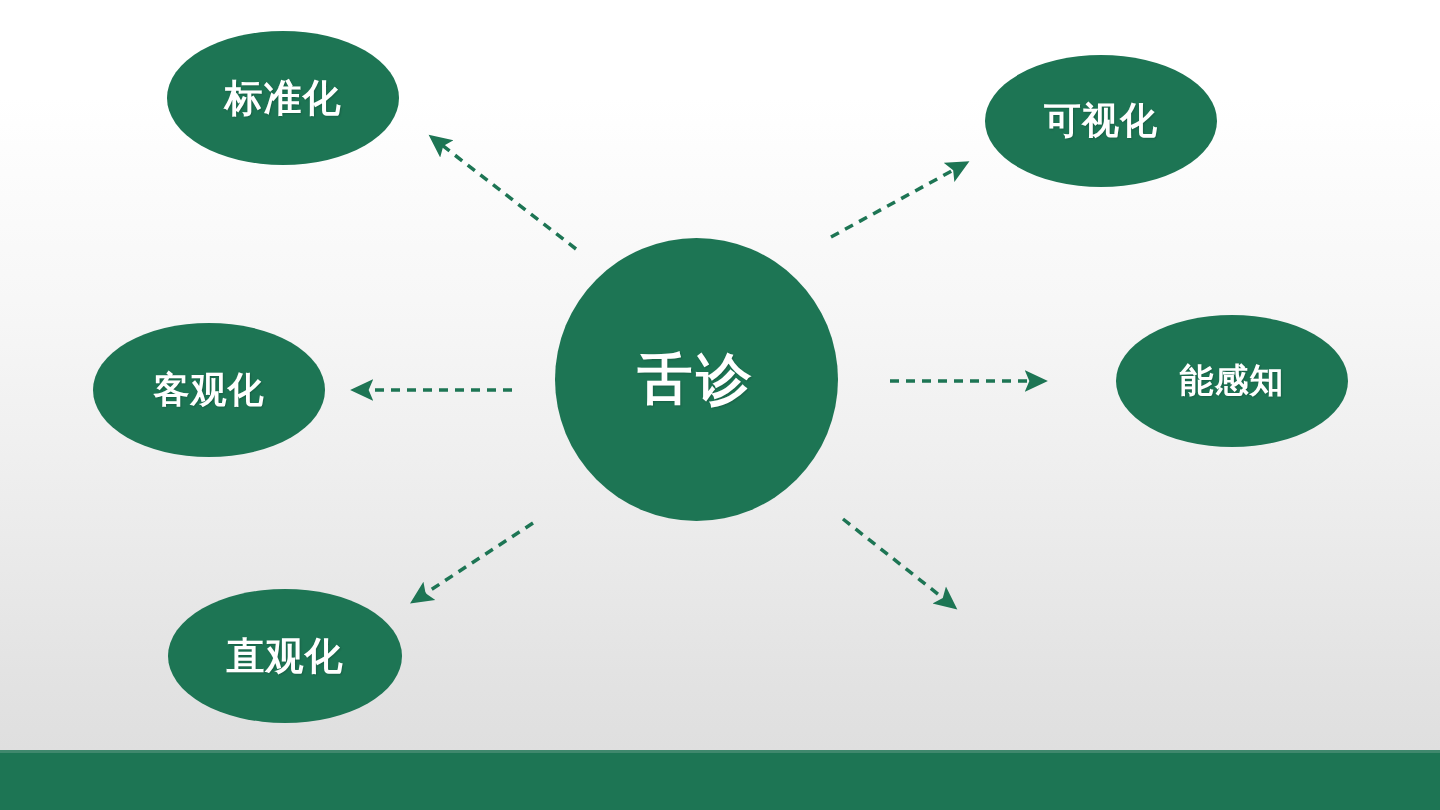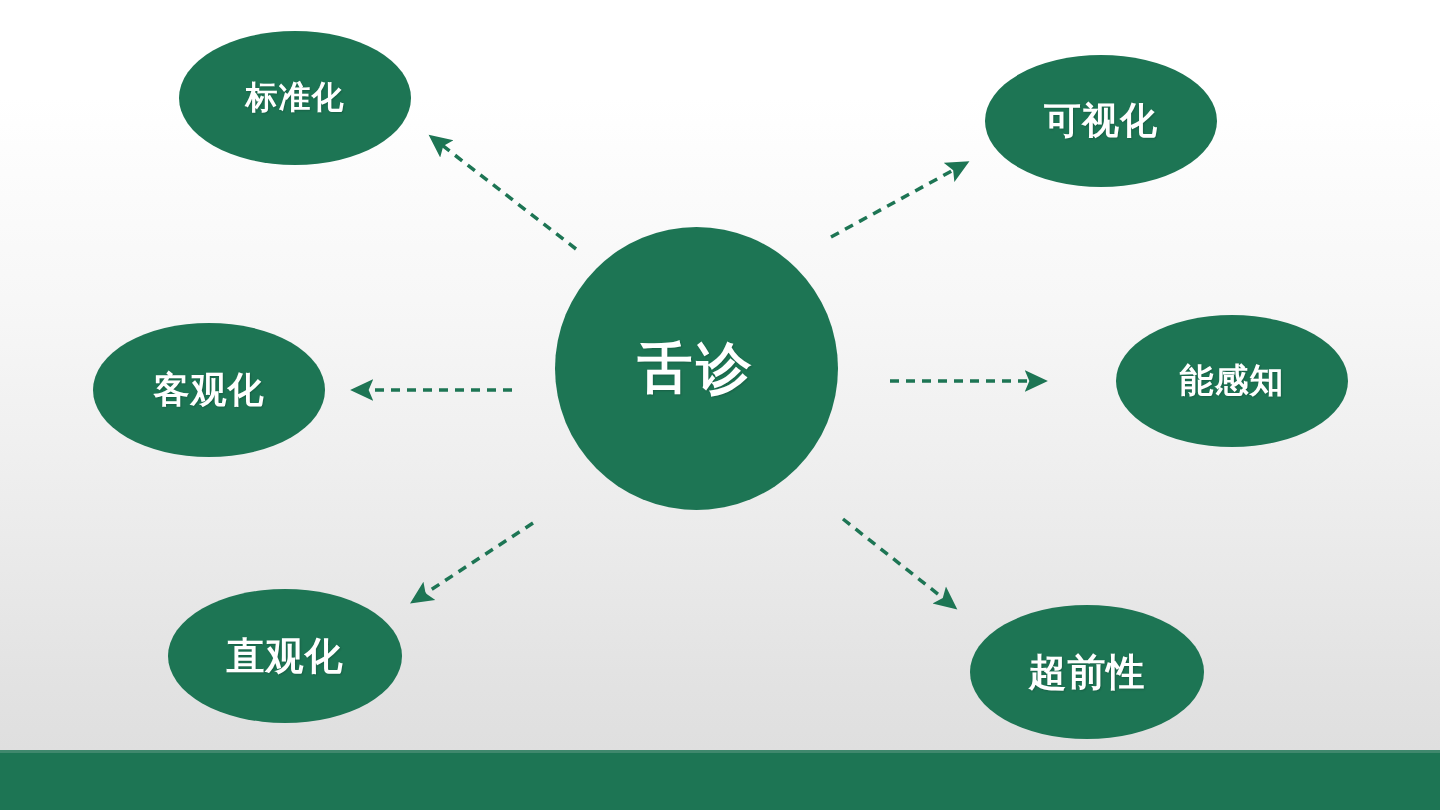--- a/index.html
+++ b/index.html
@@ -28,31 +28,31 @@
     text-align: center;
     letter-spacing: 1px;
     line-height: 1.12;
     box-sizing: border-box;
     text-shadow: 1px 1px 2px rgba(0,0,0,0.18);
   }
   .node.ellipse { border-radius: 50%; }
 
   #center-node {
     left: 555px;
-    top: 227px;
+    top: 238px;
     width: 283px;
     height: 283px;
     border-radius: 50%;
     font-size: 55px;
     letter-spacing: 4px;
     flex-direction: column;
   }
   #center-node .line { display: block; }
 
-  #node-standardization { left: 179px;  top: 31px;  width: 232px; height: 134px; font-size: 32px; }
+  #node-standardization { left: 167px;  top: 31px;  width: 232px; height: 134px; font-size: 38px; }
   #node-visualization   { left: 985px;  top: 55px;  width: 232px; height: 132px; font-size: 37px; justify-content: center; }
   #node-objectification { left: 93px;   top: 323px; width: 232px; height: 134px; font-size: 36px; }
   #node-perceivable     { left: 1116px; top: 315px; width: 232px; height: 132px; font-size: 34px; font-family: Liberation Serif, serif; }
   #node-intuitive       { left: 168px;  top: 589px; width: 234px; height: 134px; font-size: 38px; }
   #node-foresight       { left: 970px;  top: 605px; width: 234px; height: 134px; font-size: 38px; }
 
   
   #arrow-layer {
     position: absolute;
     left: 0; top: 0;
@@ -122,20 +122,17 @@
   </div>
 
   <div id="node-perceivable" class="node ellipse">
     <span>能感知</span>
   </div>
 
   <div id="node-intuitive" class="node ellipse">
     <span>直观化</span>
   </div>
 
-  <div id="node-foresight" class="node ellipse">
-    <span>超前性</span>
-  </div>
 
   <div id="bottom-bar-hairline"></div>
   <div id="bottom-bar"></div>
 
 </div>
 
 </body></html>

